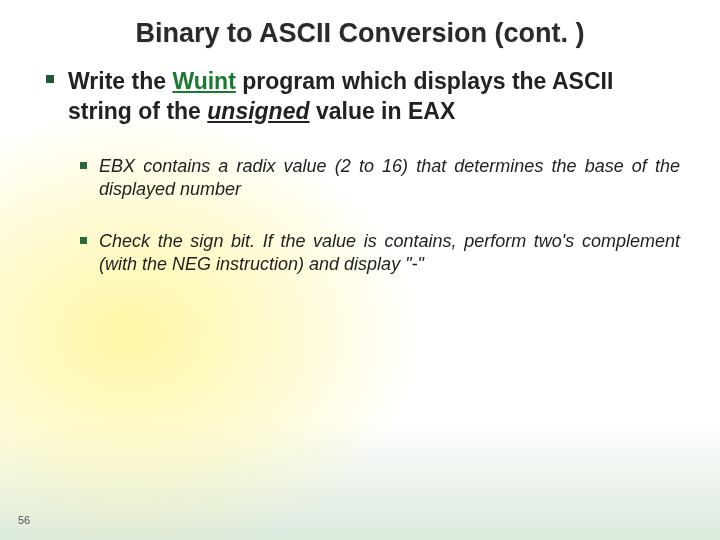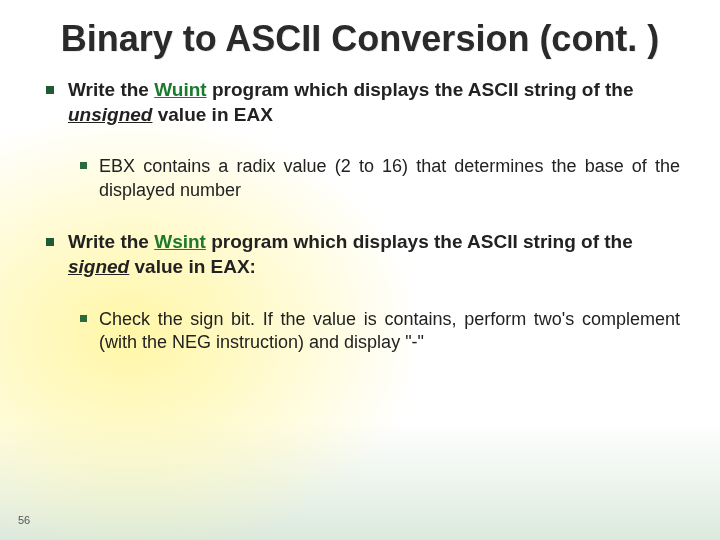--- a/index.html
+++ b/index.html
@@ -7,57 +7,58 @@
   body {
     font-family: Arial, Helvetica, sans-serif;
     background:
       radial-gradient(ellipse 420px 320px at 18% 62%, rgba(255,245,150,0.85) 0%, rgba(255,245,150,0.45) 35%, rgba(255,255,255,0) 70%),
       linear-gradient(to bottom, #ffffff 0%, #ffffff 78%, #e9f2ea 92%, #dbe9dc 100%);
     position: relative;
     overflow: hidden;
     color: #222;
   }
   .title {
-    font-size: 36px;
+    font-size: 27px;
     font-weight: bold;
     color: #2a2a2a;
     text-align: center;
     padding-top: 18px;
     text-shadow: 1px 1px 0 rgba(0,0,0,0.08);
   }
   .content {
     padding: 18px 40px 0 46px;
   }
   .bullet-l1 {
     display: flex;
     margin-bottom: 28px;
   }
   .bullet-l2 {
     display: flex;
     margin-bottom: 28px;
     padding-left: 34px;
+    font-style: italic;
   }
   .sq {
     width: 8px;
     height: 8px;
     background: #205a33;
     flex: 0 0 8px;
     margin-top: 8px;
     margin-right: 14px;
   }
   .sq-sm {
     width: 7px;
     height: 7px;
     background: #2a6a3d;
     flex: 0 0 7px;
     margin-top: 7px;
     margin-right: 12px;
   }
   .txt-l1 {
-    font-size: 19px;
+    font-size: 23px;
     font-weight: bold;
     line-height: 1.3;
   }
   .txt-l2 {
     font-size: 18px;
     font-weight: normal;
     line-height: 1.3;
     text-align: justify;
   }
   .u { text-decoration: underline; }
@@ -84,26 +85,20 @@
     <div class="txt-l1">
       <span>Write the </span><span class="u green">Wuint</span><span> program which displays the ASCII string of the </span><span class="u i">unsigned</span><span> value in EAX</span>
     </div>
   </div>
 
   <div class="bullet-l2">
     <div class="sq-sm"></div>
     <div class="txt-l2">EBX contains a radix value (2 to 16) that determines the base of the displayed number</div>
   </div>
 
-  <div class="bullet-l1">
-    <div class="sq"></div>
-    <div class="txt-l1">
-      <span>Write the </span><span class="u green">Wsint</span><span> program which displays the ASCII string of the </span><span class="u i">signed</span><span> value in EAX:</span>
-    </div>
-  </div>
 
   <div class="bullet-l2">
     <div class="sq-sm"></div>
     <div class="txt-l2">Check the sign bit. If the value is contains, perform two's complement (with the NEG instruction) and display "-"</div>
   </div>
 
 
 </div>
 
 <div class="page-num">56</div>

